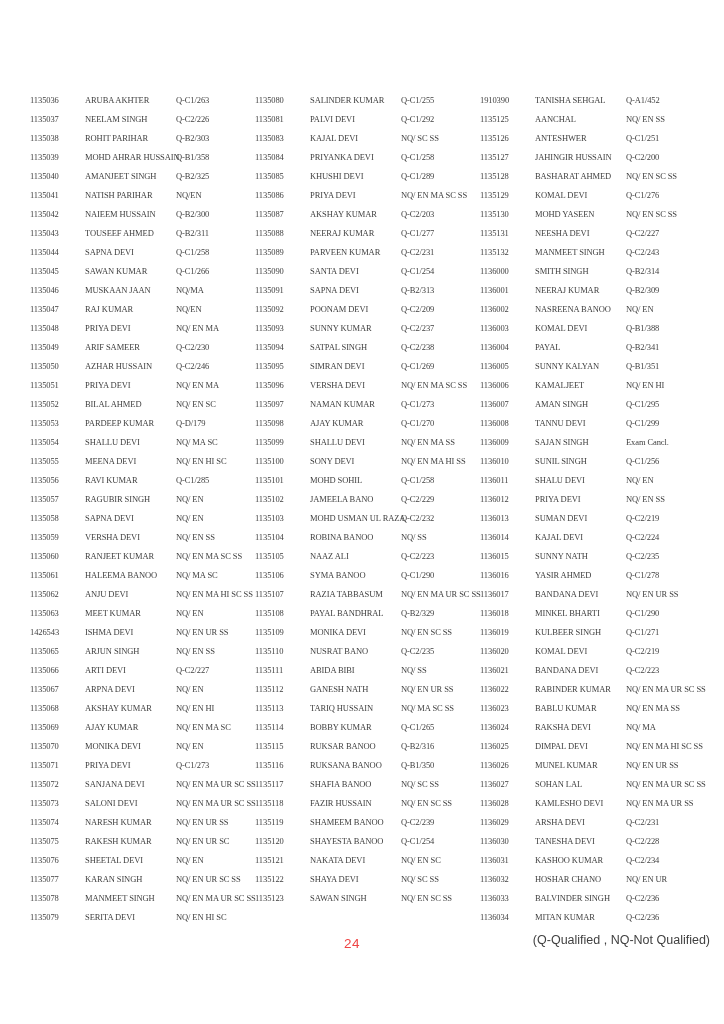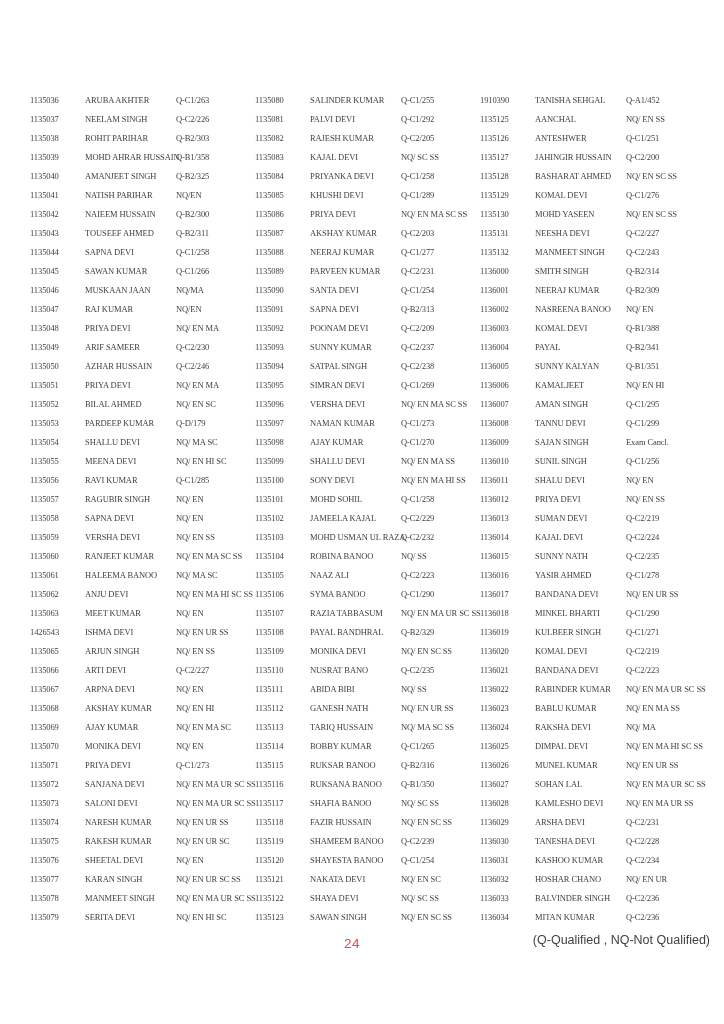--- a/index.html
+++ b/index.html
@@ -300,25 +300,20 @@
           <span class="roll">1135080</span>
           <span class="name">SALINDER KUMAR</span>
           <span class="code">Q-C1/255</span>
         </div>
         <div class="row">
           <span class="roll">1135081</span>
           <span class="name">PALVI DEVI</span>
           <span class="code">Q-C1/292</span>
         </div>
         <div class="row">
-          <span class="roll">1135082</span>
-          <span class="name">RAJESH KUMAR</span>
-          <span class="code">Q-C2/205</span>
-        </div>
-        <div class="row">
           <span class="roll">1135083</span>
           <span class="name">KAJAL DEVI</span>
           <span class="code">NQ/ SC SS</span>
         </div>
         <div class="row">
           <span class="roll">1135084</span>
           <span class="name">PRIYANKA DEVI</span>
           <span class="code">Q-C1/258</span>
         </div>
         <div class="row">
@@ -401,21 +396,21 @@
           <span class="name">SONY DEVI</span>
           <span class="code">NQ/ EN MA HI SS</span>
         </div>
         <div class="row">
           <span class="roll">1135101</span>
           <span class="name">MOHD SOHIL</span>
           <span class="code">Q-C1/258</span>
         </div>
         <div class="row">
           <span class="roll">1135102</span>
-          <span class="name">JAMEELA KAJAL</span>
+          <span class="name">JAMEELA BANO</span>
           <span class="code">Q-C2/229</span>
         </div>
         <div class="row">
           <span class="roll">1135103</span>
           <span class="name">MOHD USMAN UL RAZA</span>
           <span class="code">Q-C2/232</span>
         </div>
         <div class="row">
           <span class="roll">1135104</span>
           <span class="name">ROBINA BANOO</span>

